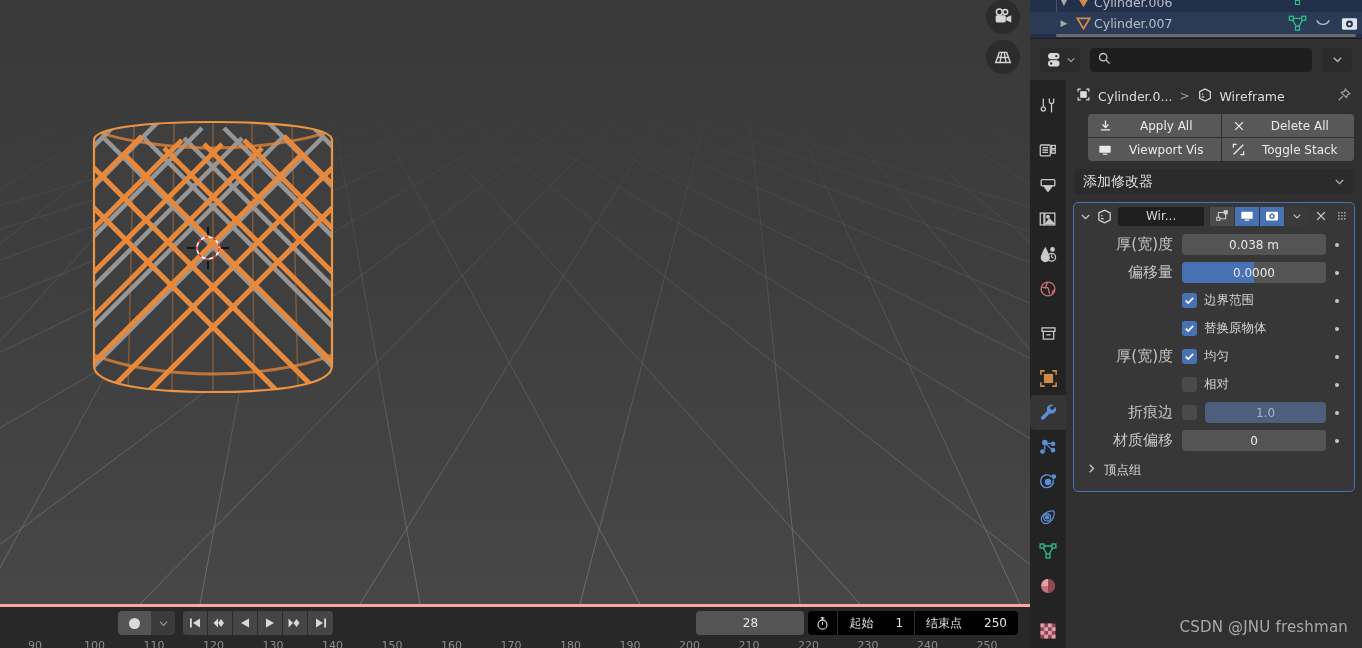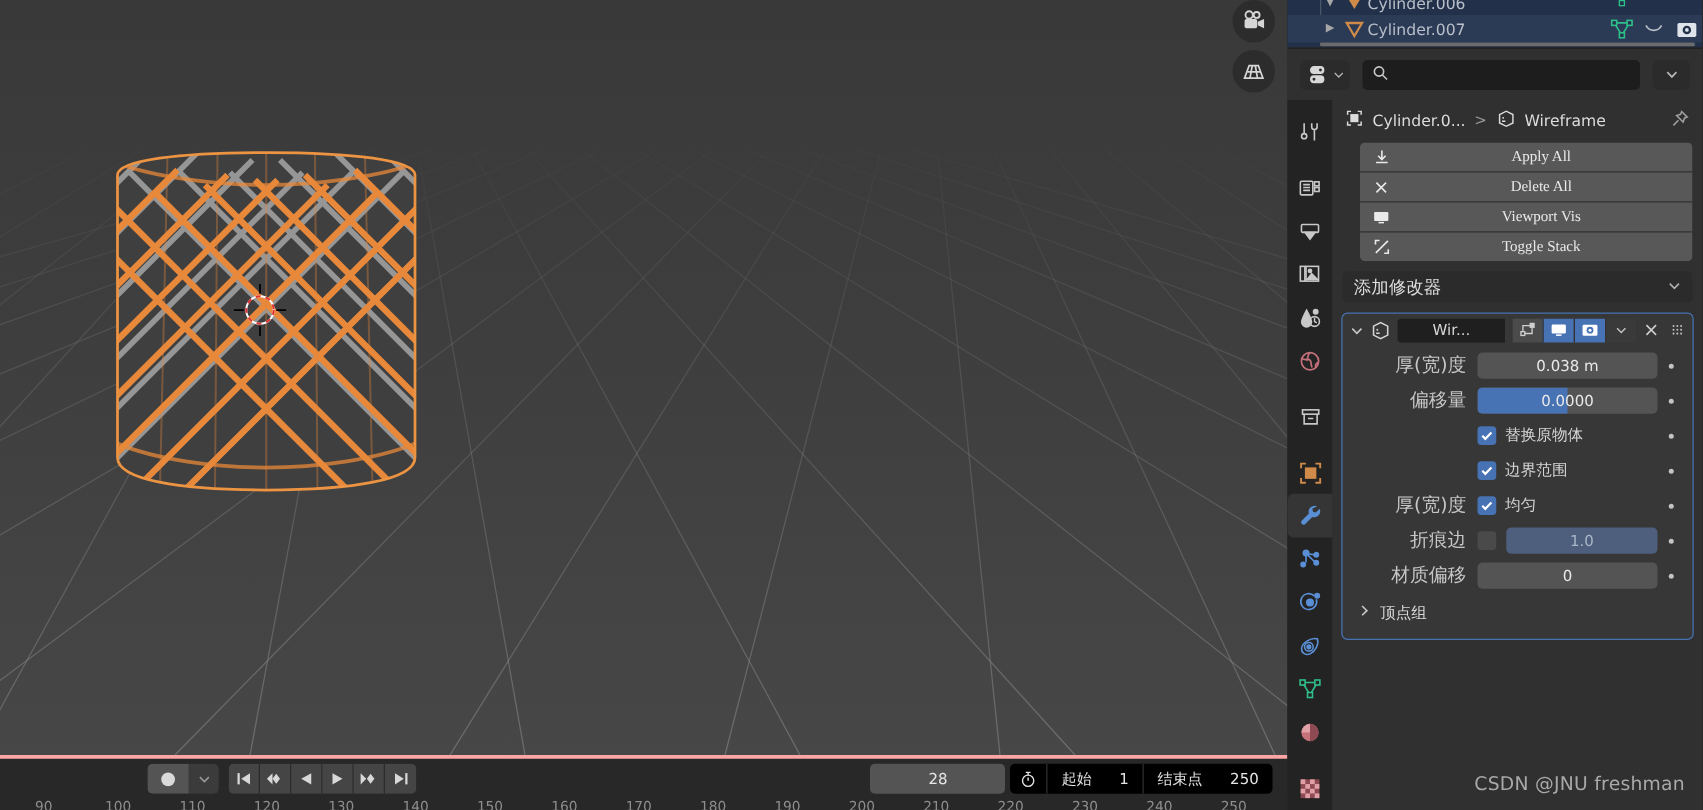--- a/index.html
+++ b/index.html
@@ -142,22 +142,22 @@
   }
   .bread {
     display: flex; align-items: center; height: 32px; padding: 0 10px; gap: 7px;
   }
   .bread .bname { color: #dcdcdc; font-size: 12.5px; }
   .bread .sep { color: #9a9a9a; font-size: 12px; }
   .bread .pin { margin-left: auto; }
 
   .btn-grid {
     margin: 2px 8px 0 22px;
-    display: grid; grid-template-columns: 1fr; gap: 1px;
-    border-radius: 4px; overflow: hidden; font-family: Liberation Serif, serif;
+    display: grid; grid-template-columns: 1fr 1fr; gap: 1px;
+    border-radius: 4px; overflow: hidden;
   }
   .gbtn {
     background: #585858; height: 23px;
     display: flex; align-items: center; gap: 8px; padding: 0 9px;
     color: #e9e9e9; font-size: 12px;
   }
   .gbtn .lbl { flex: 1; text-align: center; }
   .gbtn .gi { width: 16px; display: flex; align-items: center; justify-content: center; }
 
   .add-mod {
@@ -846,36 +846,36 @@
         </div>
 
         <div class="prow">
           <div class="plabel"></div>
           <div class="pcheck">
             <span class="cbox on">
               <svg width="11" height="11" viewBox="0 0 12 12" fill="none" stroke="#fff" stroke-width="1.9">
                   <path d="M2 6.2 L4.6 8.8 L10 3.2"></path>
                 </svg>
             </span>
-            <span class="ctext">替换原物体</span>
+            <span class="ctext">边界范围</span>
           </div>
           <div class="pdot">
               <i></i>
             </div>
         </div>
 
         <div class="prow">
           <div class="plabel"></div>
           <div class="pcheck">
             <span class="cbox on">
               <svg width="11" height="11" viewBox="0 0 12 12" fill="none" stroke="#fff" stroke-width="1.9">
                   <path d="M2 6.2 L4.6 8.8 L10 3.2"></path>
                 </svg>
             </span>
-            <span class="ctext">边界范围</span>
+            <span class="ctext">替换原物体</span>
           </div>
           <div class="pdot">
               <i></i>
             </div>
         </div>
 
         <div class="prow">
           <div class="plabel">厚(宽)度</div>
           <div class="pcheck">
             <span class="cbox on">
@@ -883,20 +883,30 @@
                   <path d="M2 6.2 L4.6 8.8 L10 3.2"></path>
                 </svg>
             </span>
             <span class="ctext">均匀</span>
           </div>
           <div class="pdot">
               <i></i>
             </div>
         </div>
 
+        <div class="prow">
+          <div class="plabel"></div>
+          <div class="pcheck">
+            <span class="cbox small-empty"></span>
+            <span class="ctext">相对</span>
+          </div>
+          <div class="pdot">
+              <i></i>
+            </div>
+        </div>
 
         <div class="prow">
           <div class="plabel">折痕边</div>
           <span class="cbox small-empty" style="margin-right:8px;"></span>
           <div class="pfield muted">
             <span class="txt">1.0</span>
           </div>
           <div class="pdot">
               <i></i>
             </div>

